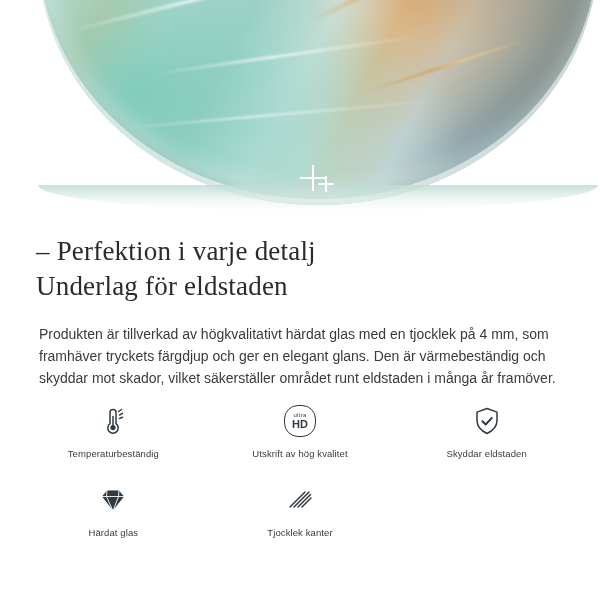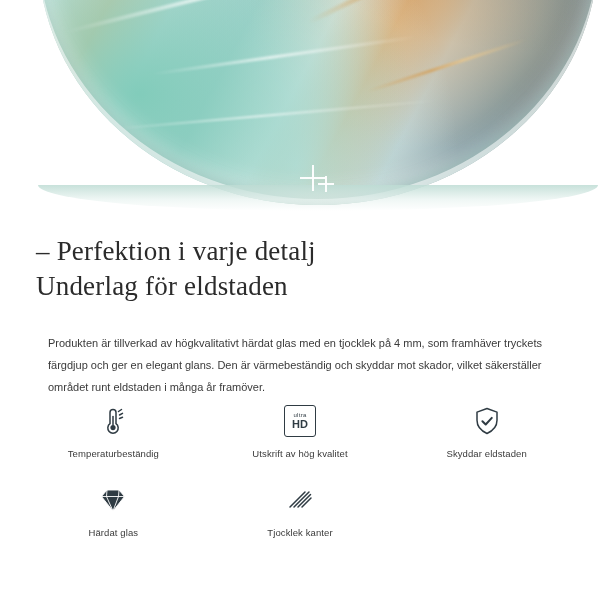--- a/index.html
+++ b/index.html
@@ -131,23 +131,23 @@
     font-weight: 400;
     font-size: 27px;
     line-height: 35px;
     color: #2b2b2b;
     letter-spacing: 0.2px;
   }
   .headline .line {
     display: block;
   }
   .body-copy {
-    margin: 12px;
+    margin: 3px;
     padding: 16px 36px 0 36px;
-    font-size: 11px;
+    font-size: 14px;
     line-height: 22px;
     color: #3a3a3a;
   }
 
   
   .features {
     position: absolute;
     left: 0;
     top: 398px;
     width: 600px;
@@ -175,21 +175,21 @@
     margin-top: 4px;
     font-size: 9.5px;
     color: #3a3a3a;
     text-align: center;
     letter-spacing: 0.1px;
   }
   .hd-badge {
     width: 30px;
     height: 30px;
     border: 1.6px solid #2f3b43;
-    border-radius: 3px;
+    border-radius: 14px;
     display: flex;
     flex-direction: column;
     align-items: center;
     justify-content: center;
     line-height: 1;
   }
   .hd-badge .u {
     font-size: 6px;
     letter-spacing: 0.3px;
     color: #2f3b43;

